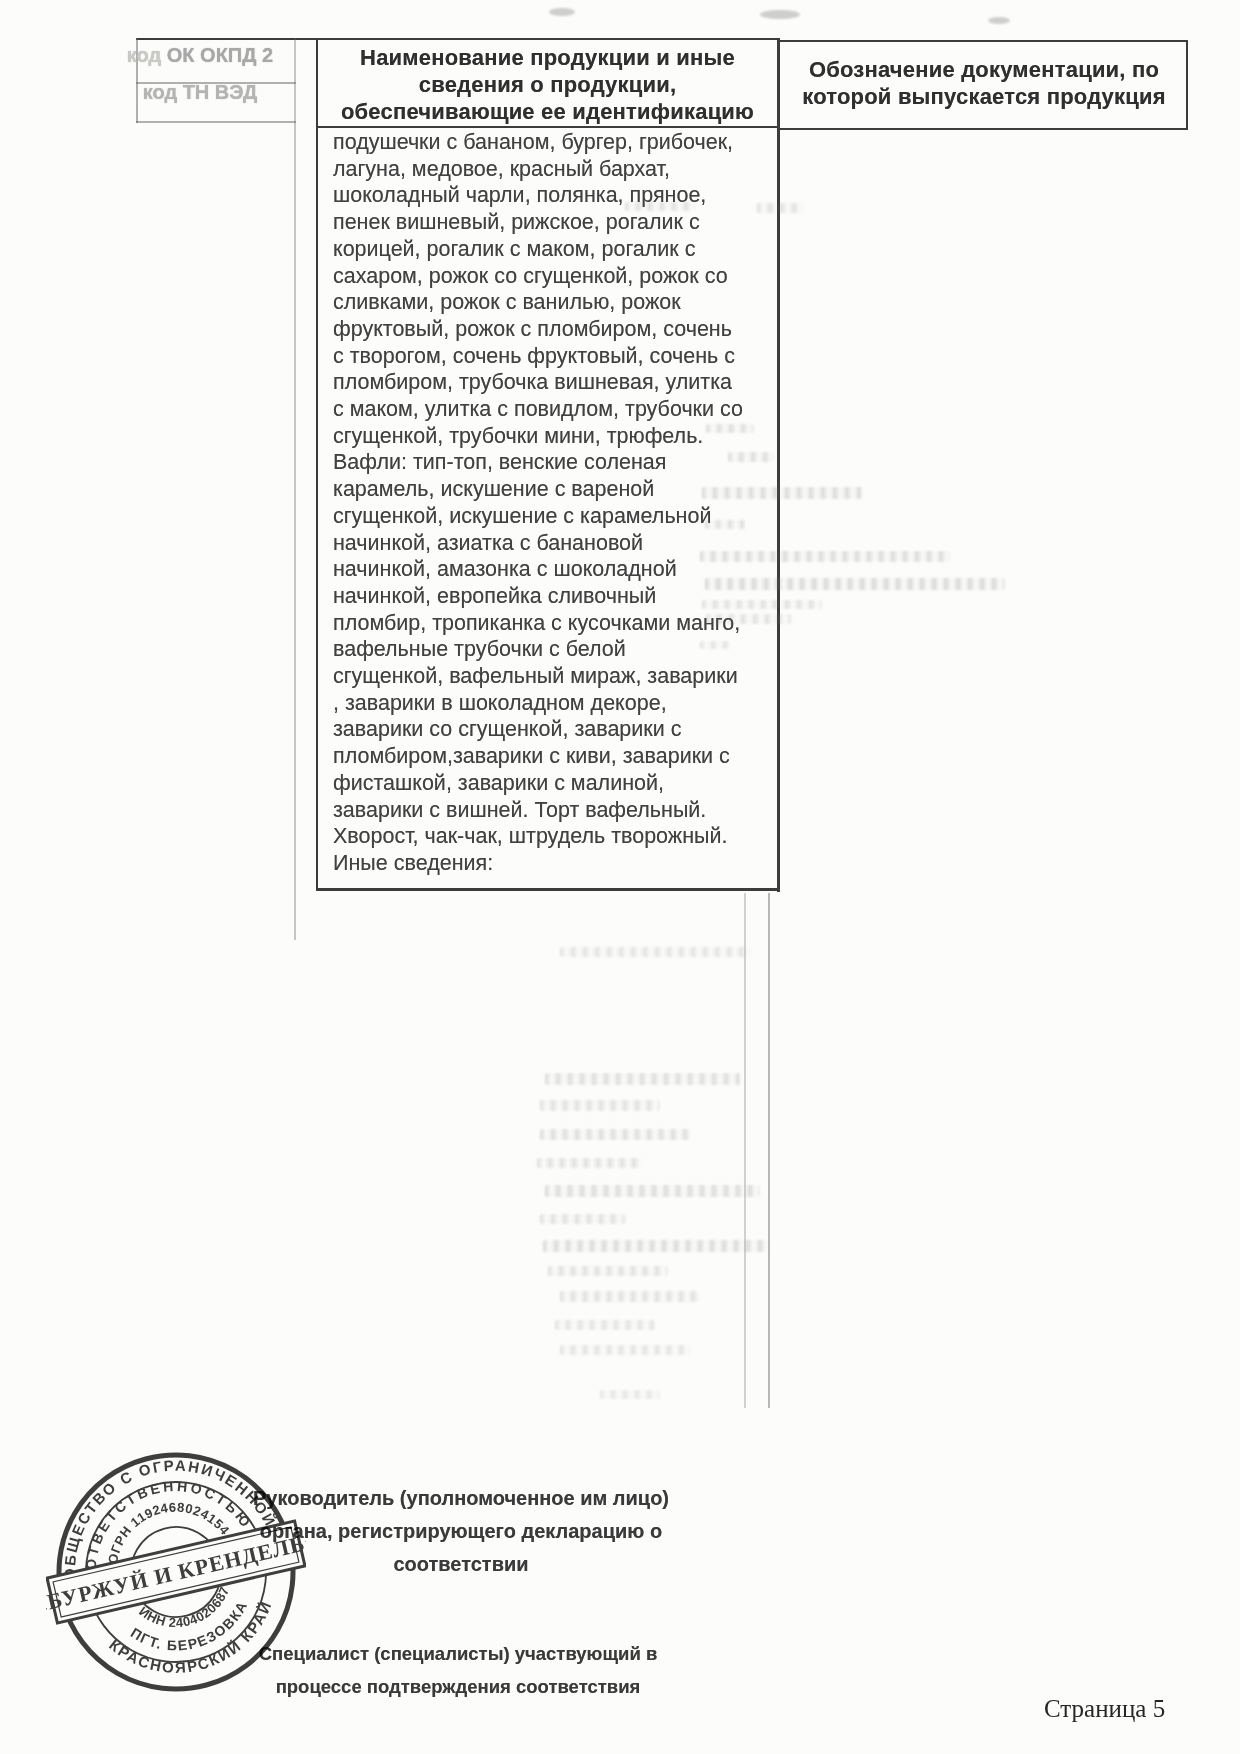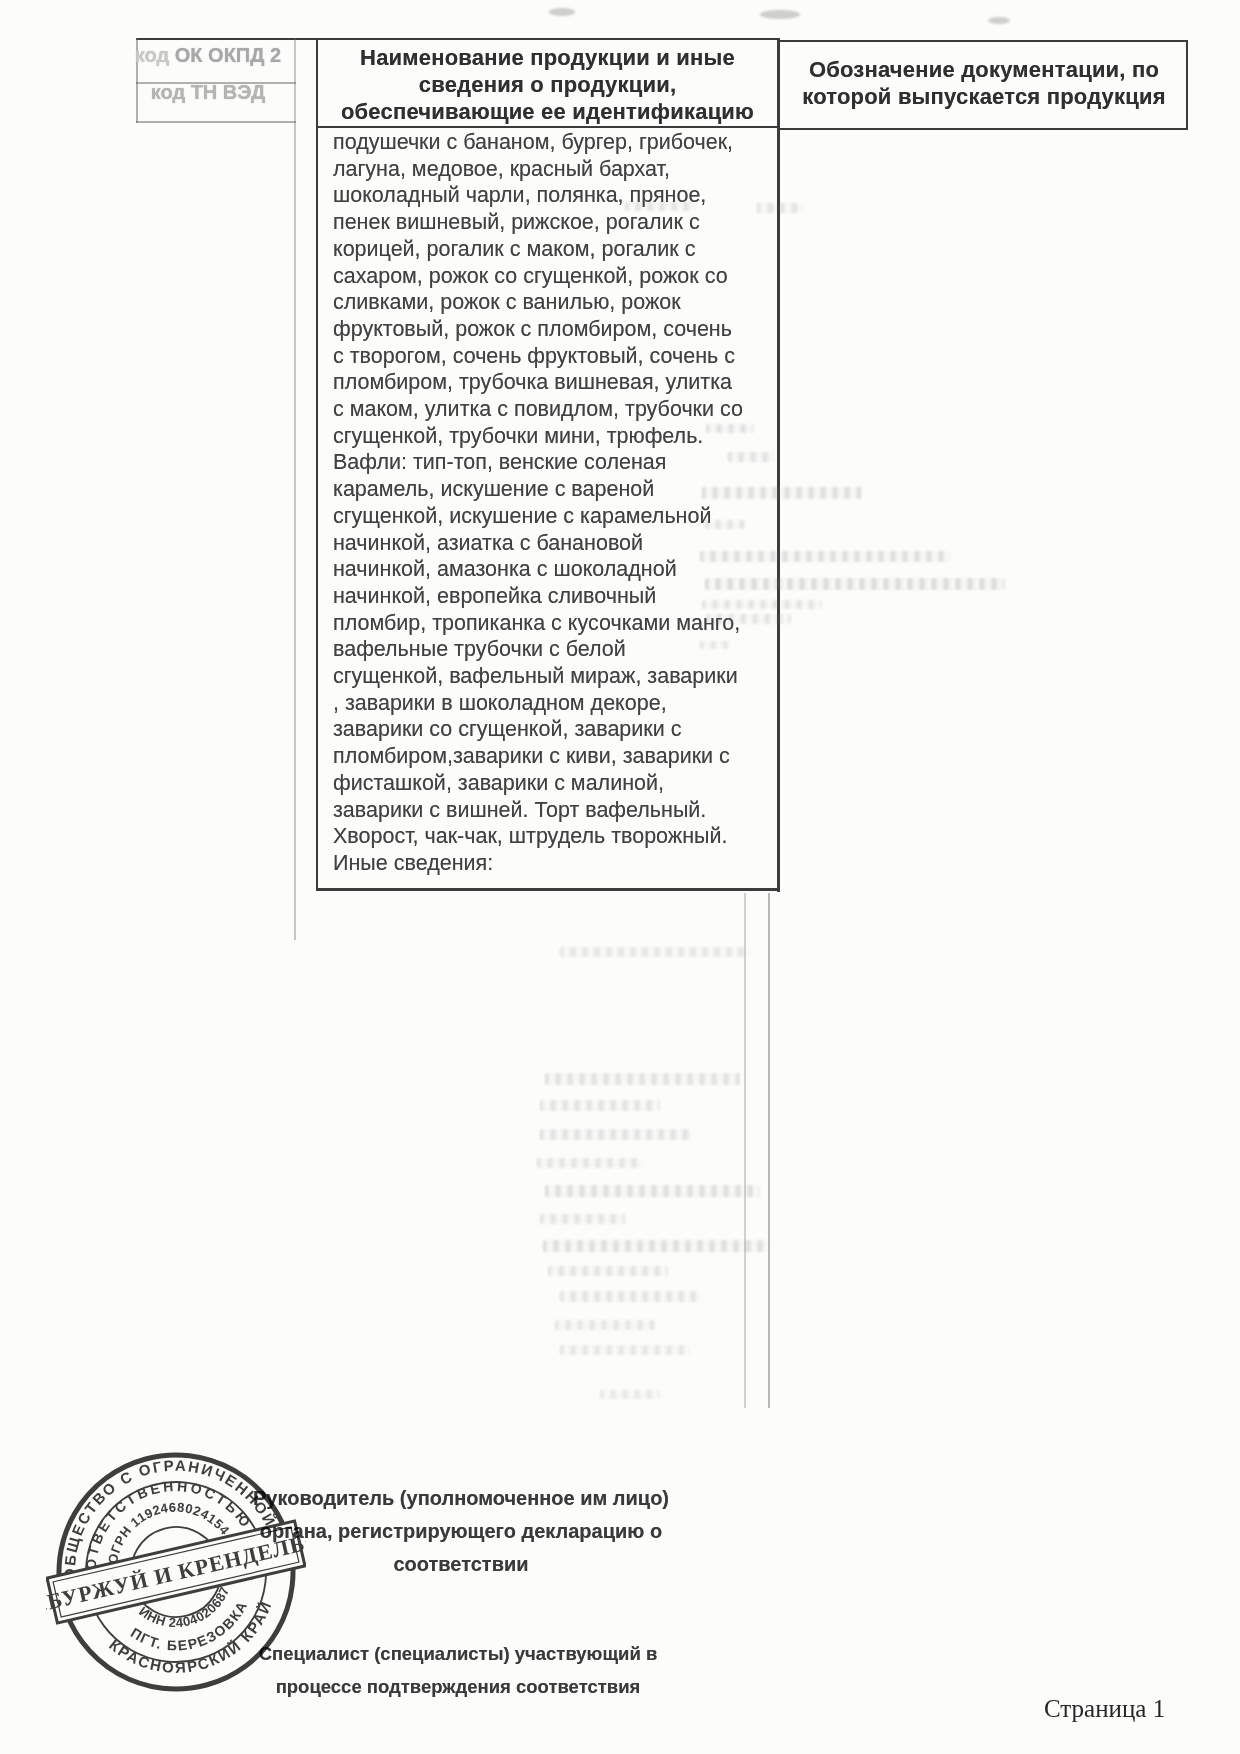--- a/index.html
+++ b/index.html
@@ -69,21 +69,21 @@
   <div class="bline" style="left:777px;top:38px;width:3px;height:854px;"></div>
   <div class="bline" style="left:316px;top:126px;width:462px;height:2px;"></div>
   <div class="bline" style="left:316px;top:888px;width:464px;height:3px;"></div>
 
   <div class="bline" style="left:778px;top:128px;width:410px;height:2px;"></div>
   <div class="bline" style="left:1186px;top:40px;width:2px;height:90px;"></div>
 
   <div class="vfaint" style="left:744px;top:893px;width:2px;height:515px;background:rgba(110,110,110,0.3);"></div>
   <div class="vfaint" style="left:768px;top:893px;width:2px;height:515px;background:rgba(100,100,100,0.45);"></div>
 
-  <div class="abs" style="left:132px;top:44px;width:152px;">
+  <div class="abs" style="left:124px;top:44px;width:152px;">
     <div class="codebox-text"><span class="codebox-prefix">код</span> <span>ОК ОКПД 2</span></div>
     <div class="codebox-text" style="margin-top:14px;color:#b4b4b2;">код ТН ВЭД</div>
   </div>
 
   <div class="abs hdr pre" style="left:788px;top:56px;width:392px;">Обозначение документации, по
 которой выпускается продукция</div>
 
   <div class="abs hdr pre" style="left:320px;top:44px;width:455px;">Наименование продукции и иные
 сведения о продукции,
 обеспечивающие ее идентификацию</div>
@@ -186,15 +186,15 @@
       </text>
 
       <g transform="rotate(2)">
         <rect x="-127" y="-23" width="254" height="46" fill="#ffffff" stroke="#2d2d2d" stroke-width="3"></rect>
         <rect x="-122" y="-18" width="244" height="36" fill="none" stroke="#2d2d2d" stroke-width="1.2"></rect>
         <text x="0" y="8" text-anchor="middle" font-family="Liberation Serif, serif" font-weight="bold" font-size="22" letter-spacing="1" fill="#2d2d2d">«БУРЖУЙ И КРЕНДЕЛЬ»</text>
       </g>
     </g>
   </svg>
 
-  <div class="abs footer" style="left:1044px;top:1695px;">Страница 1</div>
+  <div class="abs footer" style="left:1044px;top:1695px;">Страница 5</div>
 
 </div>
 
 </body></html>

